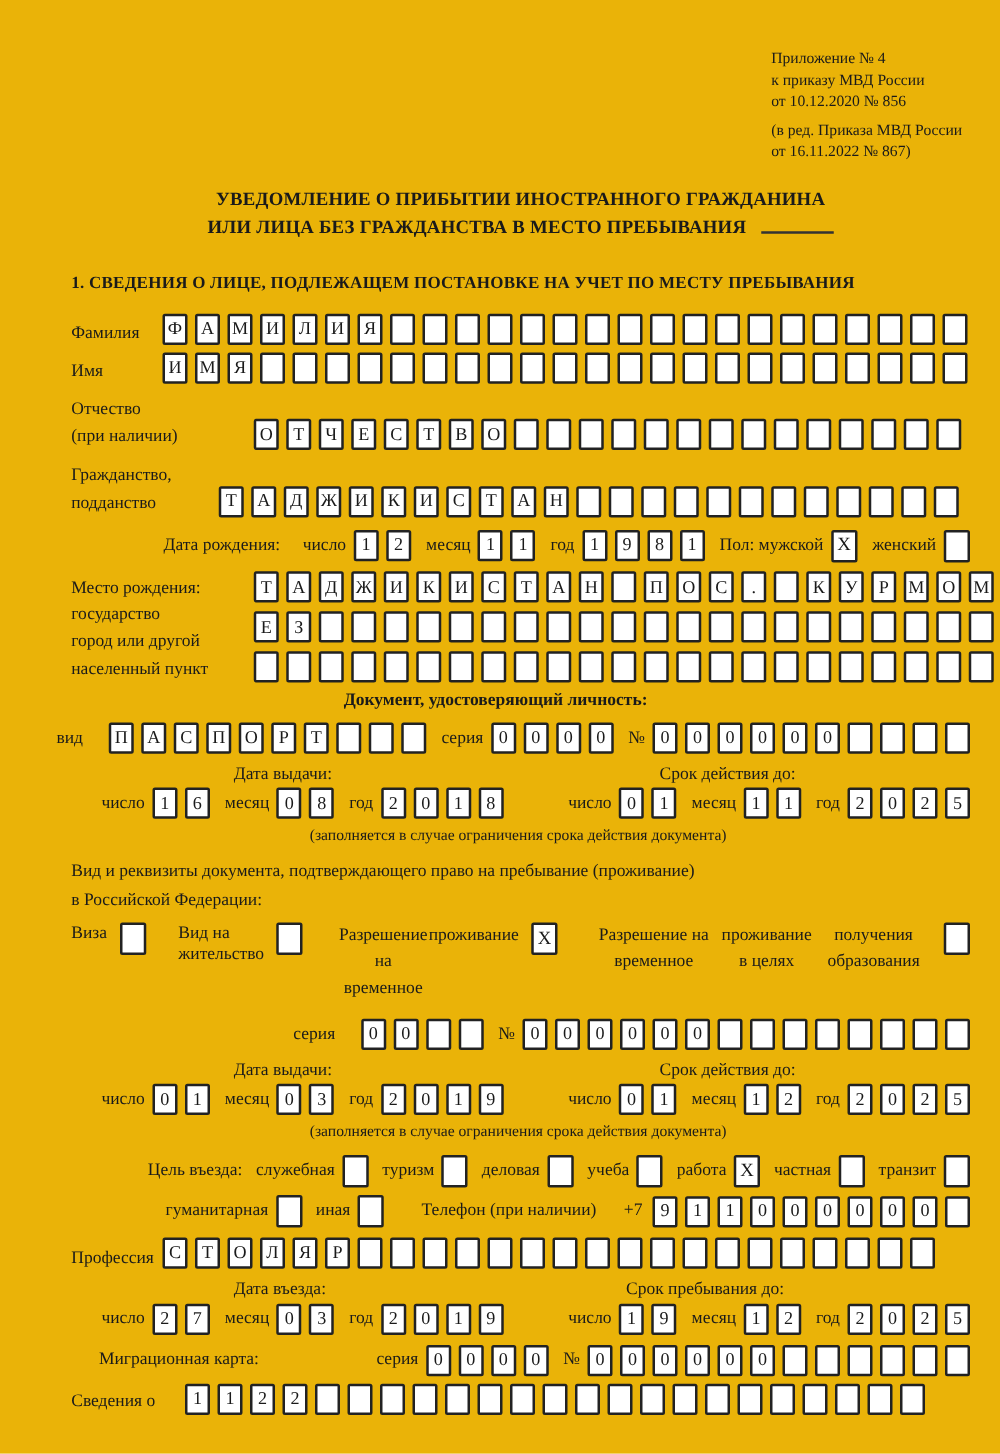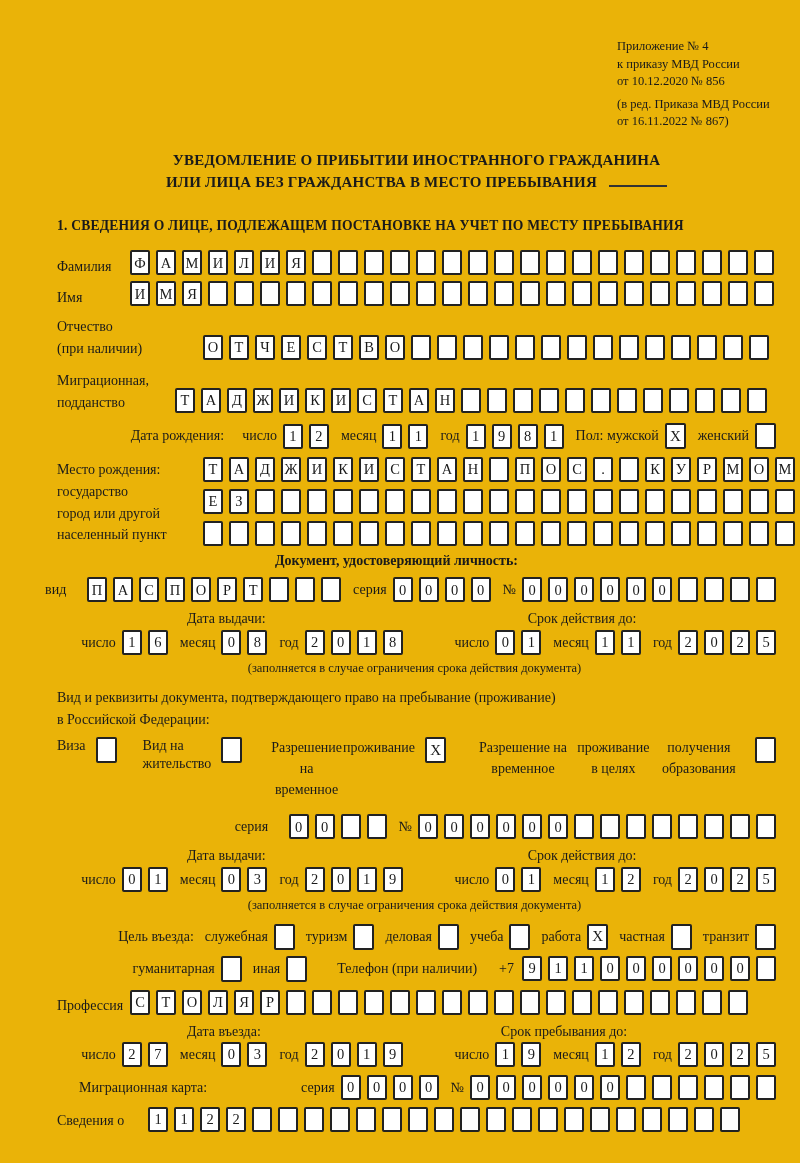--- a/index.html
+++ b/index.html
@@ -169,21 +169,21 @@
         <span class="cell"></span>
         <span class="cell"></span>
         <span class="cell"></span>
         <span class="cell"></span>
         <span class="cell"></span>
       </span>
   </div>
 
   <div class="frow">
     <span class="flabel w118">
-      <span class="lbl-line">Миграционная,</span>
+      <span class="lbl-line">Гражданство,</span>
       <span class="lbl-line">подданство</span>
     </span>
     <span class="cells">
         <span class="cell">Т</span>
         <span class="cell">А</span>
         <span class="cell">Д</span>
         <span class="cell">Ж</span>
         <span class="cell">И</span>
         <span class="cell">К</span>
         <span class="cell">И</span>

